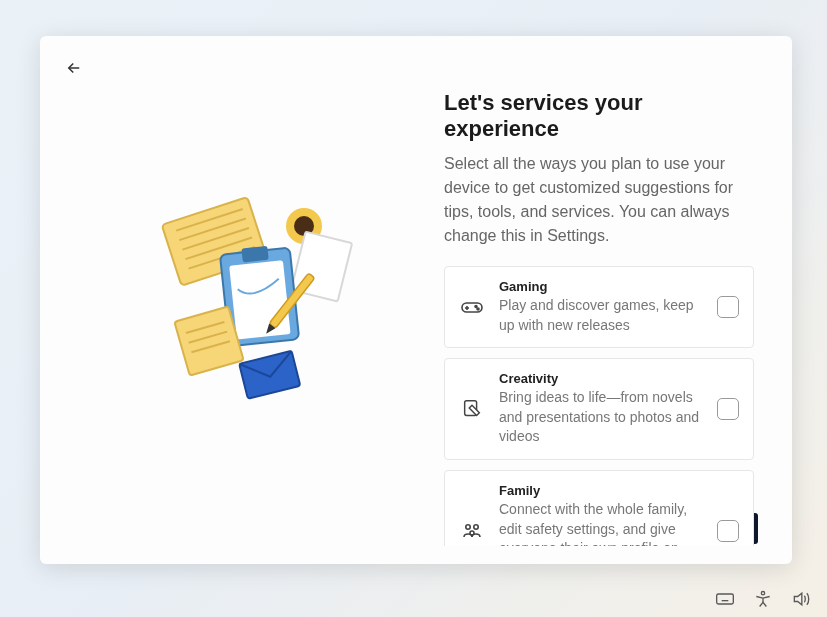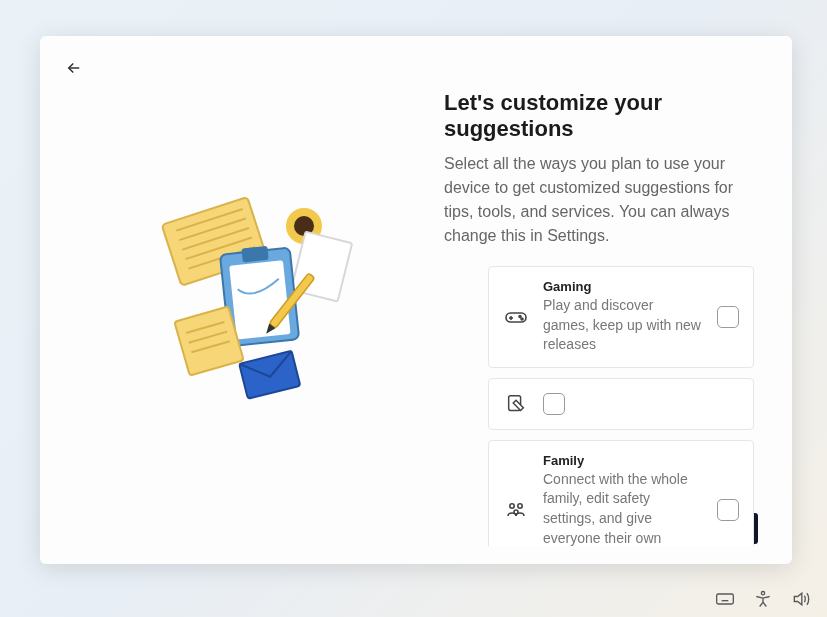--- a/index.html
+++ b/index.html
@@ -71,21 +71,20 @@
   .list::-webkit-scrollbar-thumb { background:#c9c9c9; border-radius:6px;}
   .card {
     background:#fff;
     border:1px solid #e6e6e6;
     border-radius:4px;
     padding:12px 14px;
     margin-bottom:10px;
     display:flex;
     align-items:center;
     gap:14px;
-    margin-left:44px;
   }
   .card .icon {
     width:26px; height:26px;
     display:flex; align-items:center; justify-content:center;
     color:#444;
     flex-shrink:0;
   }
   .card .txt { flex:1; }
   .card .ttl { font-size:13px; font-weight:600; color:#222; margin-bottom:2px;}
   .card .desc { font-size:14px; color:#777; line-height:1.4;}
@@ -179,21 +178,21 @@
         </g>
 
         <g transform="rotate(-14 130 185)">
           <rect x="104" y="166" width="54" height="36" rx="3" fill="#2b63c9" stroke="#1c4796" stroke-width="2"></rect>
           <path d="M104 166 l27 20 l27 -20" fill="none" stroke="#1c4796" stroke-width="2"></path>
         </g>
       </svg>
     </div>
 
     <div class="right">
-      <h1>Let's customize your suggestions</h1>
+      <h1>Let's services your experience</h1>
       <p class="sub">Select all the ways you plan to use your device to get customized suggestions for tips, tools, and services. You can always change this in Settings.</p>
 
       <div class="list-wrap">
         <div class="list">
 
           <div class="card">
             <div class="icon">
               <svg width="24" height="24" viewBox="0 0 24 24" fill="none" stroke="currentColor" stroke-width="1.6">
                   <rect x="2" y="8" width="20" height="9" rx="4.5"></rect>
                   <line x1="7" y1="11" x2="7" y2="15"></line>
@@ -208,20 +207,24 @@
             </div>
             <div class="chk"></div>
           </div>
 
           <div class="card">
             <div class="icon">
               <svg width="22" height="22" viewBox="0 0 24 24" fill="none" stroke="currentColor" stroke-width="1.6">
                   <rect x="4" y="3" width="13" height="16" rx="2"></rect>
                   <path d="M17 19 l3 -3 -8 -8 -3 3z" fill="#fff"></path>
                 </svg>
+            </div>
+            <div class="txt">
+              <div class="ttl">Creativity</div>
+              <div class="desc">Bring ideas to life—from novels and presentations to photos and videos</div>
             </div>
             <div class="chk"></div>
           </div>
 
           <div class="card">
             <div class="icon">
               <svg width="24" height="24" viewBox="0 0 24 24" fill="none" stroke="currentColor" stroke-width="1.6">
                 <circle cx="8" cy="8" r="2.2"></circle>
                   <circle cx="16" cy="8" r="2.2"></circle>
                   <circle cx="12" cy="14" r="2"></circle>

